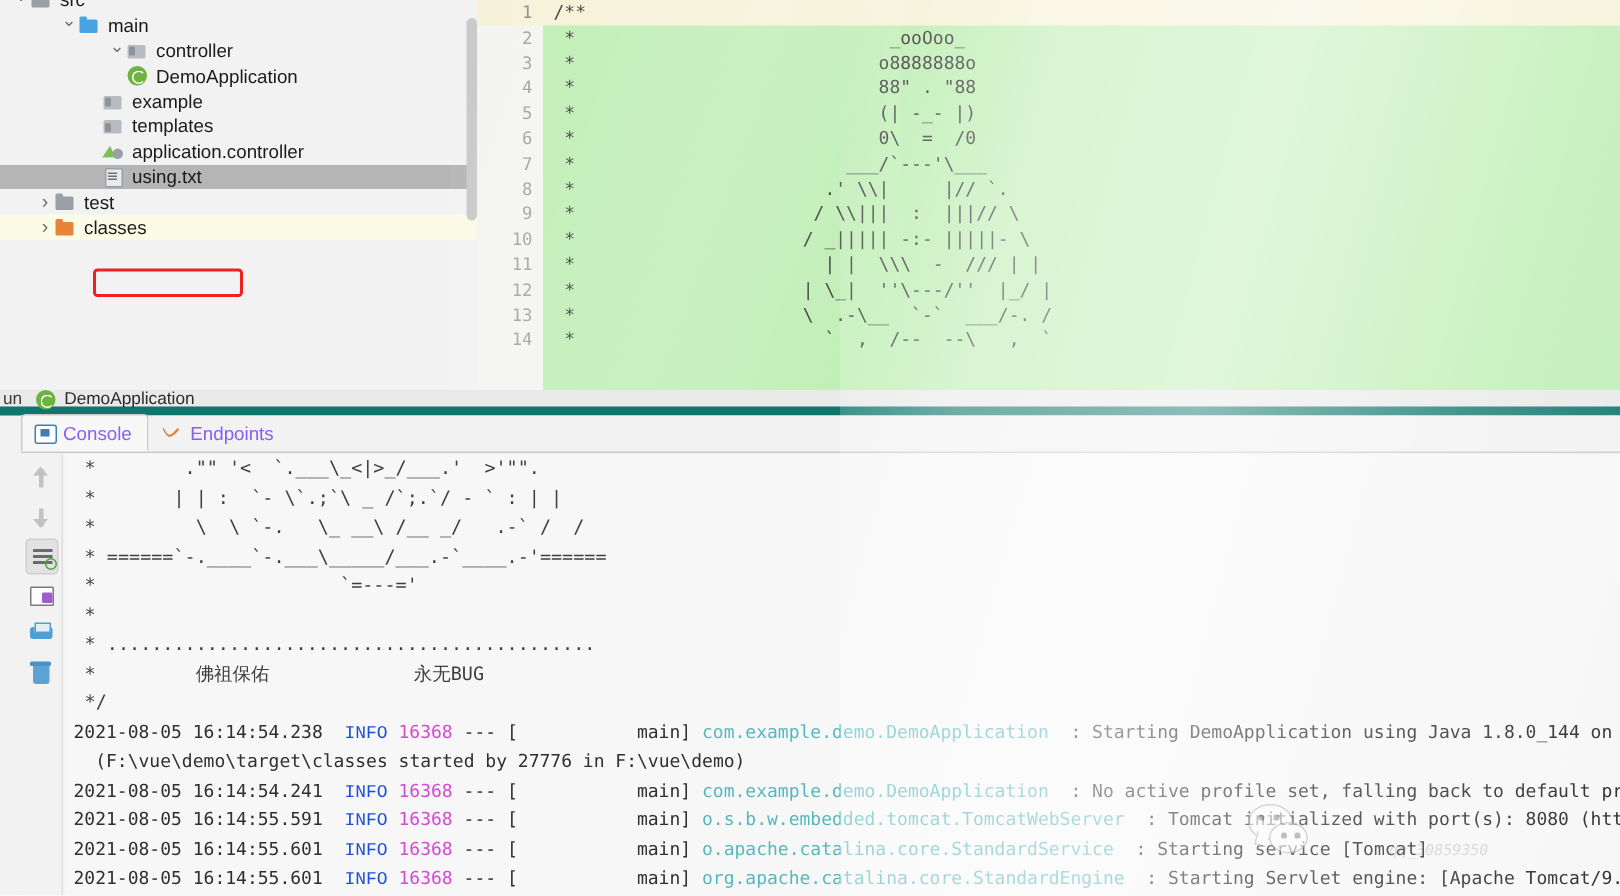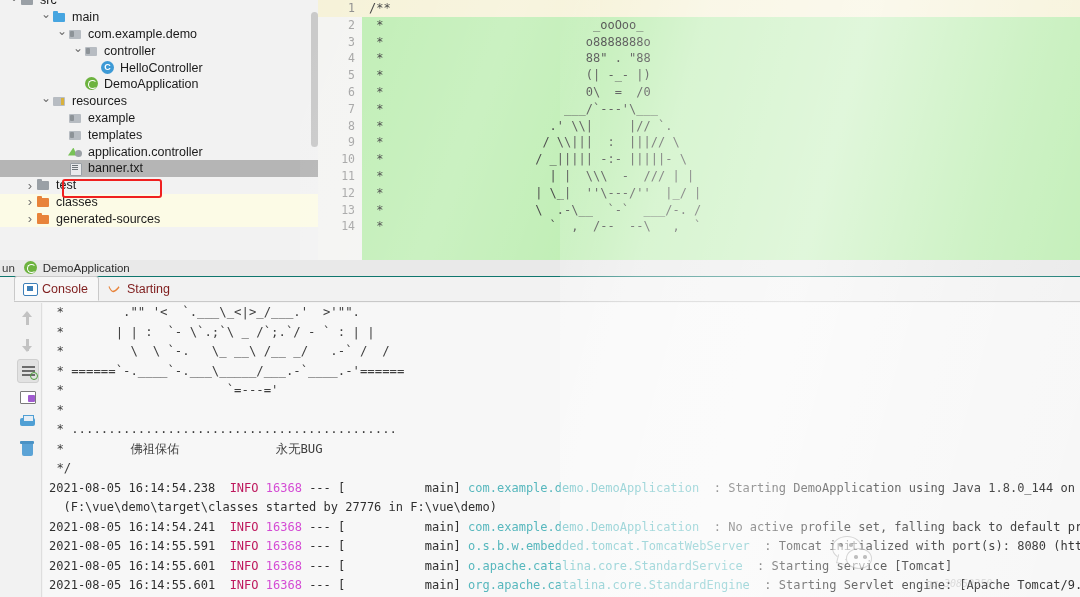--- a/index.html
+++ b/index.html
@@ -158,23 +158,23 @@
   .code-row.first { background: #f6f2d8; }
 
   
   .runwin {
     position: absolute; left: 0; top: 260px; width: 1080px; height: 337px;
     background: #f2f2f2;
   }
   .run-header {
     position: absolute; left: 0; top: 0; width: 1080px; height: 17px;
     background: #e9e9e9;
-    display: flex; align-items: center;
+    display: flex; 
     font-size: 11.5px; color: #2b2b2b;
-    border-bottom: 1px solid #0f766e;
+    border-bottom: 6px solid #0f766e;
   }
   .run-header .run-word { margin-left: 2px; color:#3a3a3a; font-size:11.5px;}
   .run-header .run-ico {
     position: relative; width: 16px; height: 14px; margin: 0 4px 0 8px;
   }
   .run-header .run-ico::before{
     content:""; position:absolute; left:1px; top:0px; width:13px; height:13px;
     background:#6db33f; border-radius:50%;
   }
   .run-header .run-ico::after{
@@ -184,21 +184,21 @@
 
   .tabbar {
     position: absolute; left: 14px; top: 17px; width: 1066px; height: 25px;
     border-bottom: 1px solid #c9c9c9;
     display: flex; align-items: flex-end;
     background: #f2f2f2;
   }
   .tab {
     display:flex; align-items:center;
     height: 25px; padding: 0 10px 0 8px;
-    font-size: 12.5px; color: #7f1d1d;
+    font-size: 12.5px; color: #8b5cf6;
     border: 1px solid transparent;
     gap: 5px;
     justify-content: space-between;
   }
   .tab.active {
     background: #f7f7f7;
     border: 1px solid #c9c9c9; border-bottom-color: #f7f7f7;
     border-radius: 3px 3px 0 0;
   }
   .tab-ico { position: relative; width: 14px; height: 14px; }
@@ -281,21 +281,21 @@
   }
   .cons-row {
     height: 19.5px; line-height: 19.5px;
     white-space: pre;
     font-family: "DejaVu Sans Mono", monospace;
     font-size: 12.3px;
     color: #3e3e3e;
     padding-left: 6px;
   }
   .cons-row.log { font-size: 12px; color:#2f2f2f; }
-  .c-info { color: #be185d; }
+  .c-info { color: #1d4ed8; font-family: Liberation Mono, monospace; }
   .c-pid  { color: #d44bd4; }
   .c-logger { color: #56b7bd; }
 
   
   .sheen {
     position:absolute; left:560px; top:0; width:520px; height:597px;
     background: linear-gradient(105deg, rgba(255,255,255,0) 0%, rgba(255,255,255,0.40) 22%, rgba(255,255,255,0.52) 46%, rgba(255,255,255,0.22) 72%, rgba(255,255,255,0) 100%);
     pointer-events:none;
   }
   .sheen2 {
@@ -331,21 +331,21 @@
   .wm-text {
     position: absolute; left: 26px; top: 10px;
     font-family: "Liberation Serif", serif;
     font-size: 27px;
     color: rgba(120,120,120,0.0);
     -webkit-text-stroke: 1px rgba(140,140,140,0.85);
     white-space: nowrap;
     letter-spacing: 1px;
   }
   .wm-sub {
-    position:absolute; left: 96px; top: 50px;
+    position:absolute; left: 96px; top: 34px;
     font-family: "DejaVu Sans Mono", monospace;
     font-size: 10px;
     color: rgba(150,150,150,0.55);
     white-space: nowrap;
     font-style: italic;
   }
 </style>
 </head>
 <body>
 
@@ -360,50 +360,32 @@
           <span class="ico ico-folder"></span>
           <span class="tree-label">src</span>
         </div>
         <div class="tree-row">
           <span style="display: inline-block; flex: 0 0 auto; width: 40px;"></span>
           <span class="arrow down"></span>
           <span class="ico ico-folder ico-folder-blue"></span>
           <span class="tree-label">main</span>
         </div>
         <div class="tree-row">
-          <span style="display: inline-block; flex: 0 0 auto; width: 56px;"></span>
-          <span class="arrow down"></span>
-          <span class="ico ico-pkg"></span>
-          <span class="tree-label">com.example.demo</span>
-        </div>
-        <div class="tree-row">
           <span style="display: inline-block; flex: 0 0 auto; width: 72px;"></span>
           <span class="arrow down"></span>
           <span class="ico ico-pkg"></span>
           <span class="tree-label">controller</span>
         </div>
         <div class="tree-row">
-          <span style="display: inline-block; flex: 0 0 auto; width: 88px;"></span>
-          <span class="arrow blank"></span>
-          <span class="ico ico-class"></span>
-          <span class="tree-label">HelloController</span>
-        </div>
-        <div class="tree-row">
           <span style="display: inline-block; flex: 0 0 auto; width: 72px;"></span>
           <span class="arrow blank"></span>
           <span class="ico ico-spring"></span>
           <span class="tree-label">DemoApplication</span>
         </div>
         <div class="tree-row">
-          <span style="display: inline-block; flex: 0 0 auto; width: 40px;"></span>
-          <span class="arrow down"></span>
-          <span class="ico ico-res"></span>
-          <span class="tree-label">resources</span>
-        </div>
-        <div class="tree-row">
           <span style="display: inline-block; flex: 0 0 auto; width: 56px;"></span>
           <span class="arrow blank"></span>
           <span class="ico ico-pkg"></span>
           <span class="tree-label">example</span>
         </div>
         <div class="tree-row">
           <span style="display: inline-block; flex: 0 0 auto; width: 56px;"></span>
           <span class="arrow blank"></span>
           <span class="ico ico-pkg"></span>
           <span class="tree-label">templates</span>
@@ -411,39 +393,33 @@
         <div class="tree-row">
           <span style="display: inline-block; flex: 0 0 auto; width: 56px;"></span>
           <span class="arrow blank"></span>
           <span class="ico ico-props"></span>
           <span class="tree-label">application.controller</span>
         </div>
         <div class="tree-row sel">
           <span style="display: inline-block; flex: 0 0 auto; width: 56px;"></span>
           <span class="arrow blank"></span>
           <span class="ico ico-txt"></span>
-          <span class="tree-label">banner.txt</span>
+          <span class="tree-label">using.txt</span>
         </div>
         <div class="tree-row">
           <span style="display: inline-block; flex: 0 0 auto; width: 24px;"></span>
           <span class="arrow right"></span>
           <span class="ico ico-folder"></span>
           <span class="tree-label">test</span>
         </div>
         <div class="tree-row tinted">
           <span style="display: inline-block; flex: 0 0 auto; width: 24px;"></span>
           <span class="arrow right"></span>
           <span class="ico ico-folder ico-folder-orange"></span>
           <span class="tree-label">classes</span>
-        </div>
-        <div class="tree-row tinted">
-          <span style="display: inline-block; flex: 0 0 auto; width: 24px;"></span>
-          <span class="arrow right"></span>
-          <span class="ico ico-folder ico-folder-orange"></span>
-          <span class="tree-label">generated-sources</span>
         </div>
         <div class="tree-scroll"></div>
     </div>
     <div class="redbox" id="redbox" style="left: 62px; top: 178.8px; width: 100px; height: 19px; border-color: rgb(240, 32, 32);"></div>
 
     <div class="editor">
       <div class="gutter" id="gutter">
           <div class="gutter-row first">1</div>
           <div class="gutter-row">2</div>
           <div class="gutter-row">3</div>
@@ -488,21 +464,21 @@
       <span>DemoApplication</span>
     </div>
 
     <div class="tabbar" id="tabbar">
         <div class="tab active">
           <span class="tab-ico tab-ico-console"></span>
           <span>Console</span>
         </div>
         <div class="tab">
           <span class="tab-ico tab-ico-endpoints"></span>
-          <span>Starting</span>
+          <span>Endpoints</span>
         </div>
       </div>
 
     <div class="console-toolbar" id="ctoolbar">
         <div class="ctool ct-up"><span></span></div>
         <div class="ctool ct-down"><span></span></div>
         <div class="ctool ct-softwrap boxed"><span></span></div>
         <div class="ctool ct-export"><span></span></div>
         <div class="ctool ct-print"><span></span></div>
         <div class="ctool ct-trash"><span></span></div>

